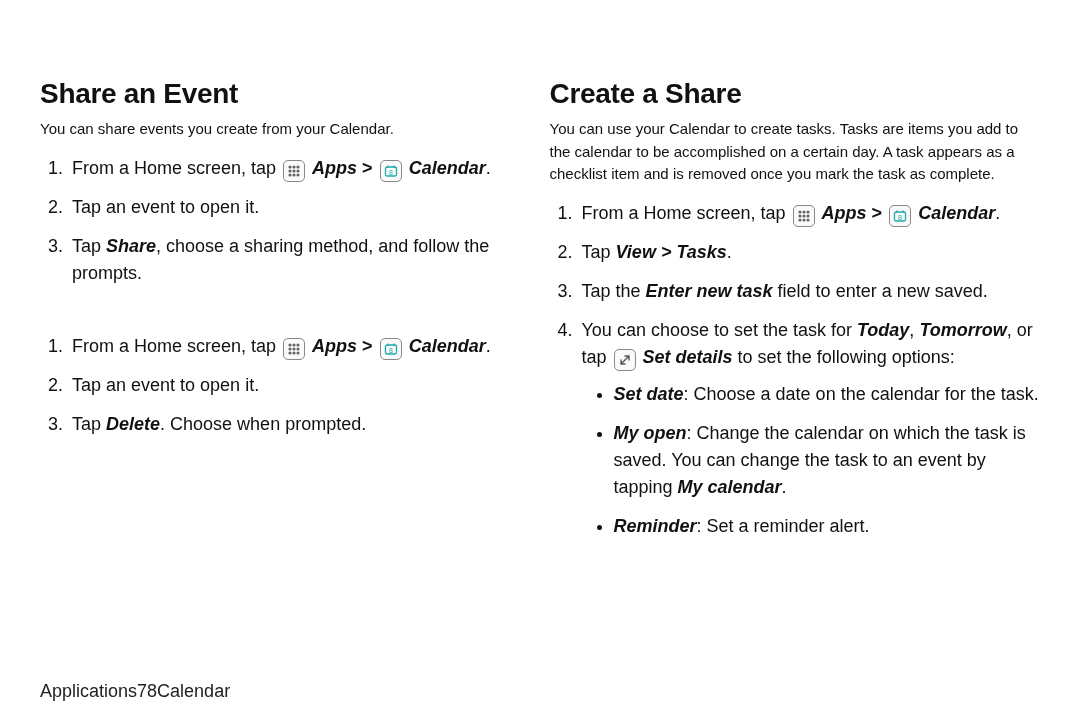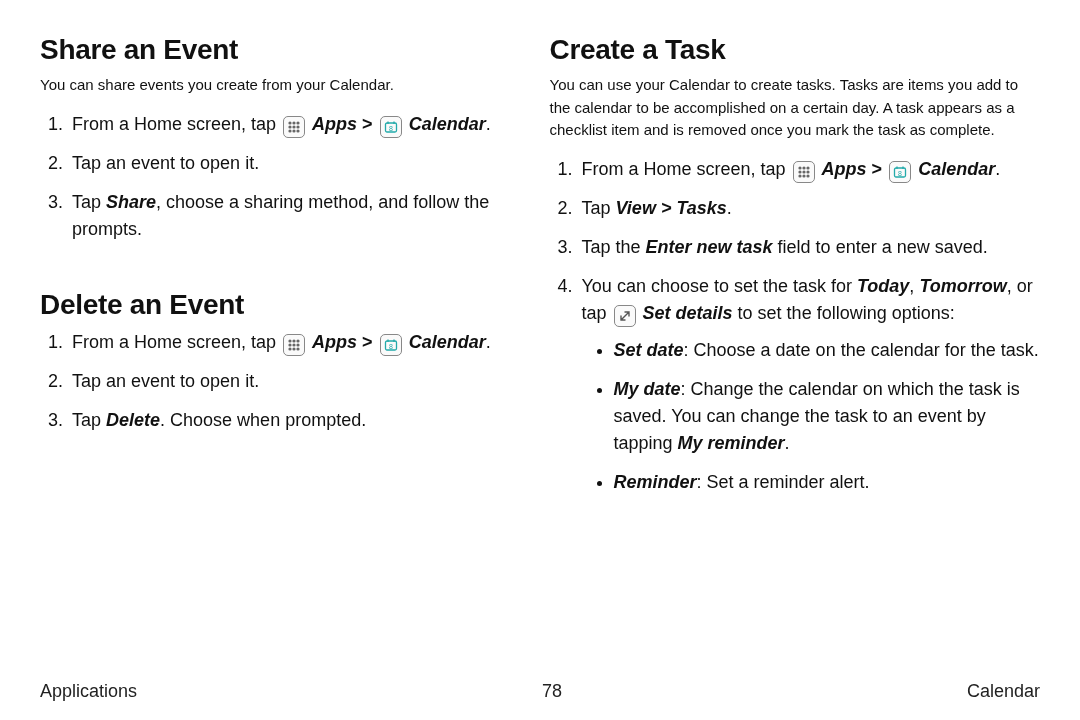--- a/index.html
+++ b/index.html
@@ -1,31 +1,31 @@
 <!DOCTYPE html>
 <html><head>
 <meta charset="utf-8">
 <style>
   * { box-sizing: border-box; margin: 0; padding: 0; }
   html, body { width: 1080px; height: 720px; background: #fff; font-family: Arial, Helvetica, sans-serif; color: #111; }
   .page { width: 1080px; height: 720px; position: relative; padding: 34px 40px 0 40px; }
-  .cols { display: flex; gap: 19px; height: 620px; }
+  .cols { display: flex; gap: 19px; height: 620px; margin-top: 44px; }
   .col { flex: 1 1 0; }
   h2 { font-size: 28px; font-weight: 700; margin-bottom: 8px; letter-spacing: -0.3px; }
   .intro { font-size: 15px; line-height: 1.5; margin-bottom: 14px; }
   ol { list-style: decimal; padding-left: 28px; margin-bottom: 20px; }
   ol > li { font-size: 18px; line-height: 1.5; margin-bottom: 12px; padding-left: 4px; }
   ol > li::marker { font-size: 18px; }
   ul.bullets { list-style: disc; padding-left: 32px; margin-top: 10px; }
   ul.bullets > li { font-size: 18px; line-height: 1.5; margin-bottom: 12px; }
   .b { font-weight: 700; font-style: italic; }
   .sep { font-weight: 700; }
   .icon { display: inline-flex; align-items:center; justify-content:center; width: 22px; height: 22px; border: 1.4px solid #888; border-radius: 5px; vertical-align: -4px; margin: 0 2px; background:#fafafa; }
   .icon svg { display:block; }
-  .footer { position: absolute; bottom: 18px; left: 40px; right: 40px; display: flex; justify-content: space-between; font-size: 18px; color:#222; }
+  .footer { position: absolute; bottom: 18px; left: 40px; right: 40px; display: flex; font-size: 18px; color:#222; }
   .spacer { height: 26px; }
 </style>
 </head>
 <body>
 
 <div class="page">
   <div class="cols">
 
     <div class="col">
 
@@ -62,21 +62,20 @@
           <span class="b">Calendar</span><span>.</span>
         </li>
         <li>Tap an event to open it.</li>
         <li>
           <span>Tap </span><span class="b">Share</span><span>, choose a sharing method, and follow the prompts.</span>
         </li>
       </ol>
 
       <div class="spacer"></div>
 
-      <h2>Delete an Event</h2>
       <ol>
         <li>
           <span>From a Home screen, tap </span>
           <span class="icon">
             <svg width="14" height="14" viewBox="0 0 14 14">
                 <g fill="#666">
                   <circle cx="3" cy="3" r="1.6"></circle>
                   <circle cx="7" cy="3" r="1.6"></circle>
                   <circle cx="11" cy="3" r="1.6"></circle>
                   <circle cx="3" cy="7" r="1.6"></circle>
@@ -101,21 +100,21 @@
           <span class="b">Calendar</span><span>.</span>
         </li>
         <li>Tap an event to open it.</li>
         <li>
           <span>Tap </span><span class="b">Delete</span><span>. Choose when prompted.</span>
         </li>
       </ol>
     </div>
 
     <div class="col">
-      <h2>Create a Task</h2>
+      <h2>Create a Share</h2>
       <p class="intro">You can use your Calendar to create tasks. Tasks are items you add to the calendar to be accomplished on a certain day. A task appears as a checklist item and is removed once you mark the task as complete.</p>
       <ol>
         <li>
           <span>From a Home screen, tap </span>
           <span class="icon">
             <svg width="14" height="14" viewBox="0 0 14 14">
                 <g fill="#666">
                   <circle cx="3" cy="3" r="1.6"></circle>
                   <circle cx="7" cy="3" r="1.6"></circle>
                   <circle cx="11" cy="3" r="1.6"></circle>
@@ -153,21 +152,21 @@
                 <path d="M3 11 L11 3 M7 3 H11 V7 M3 7 V11 H7" fill="none" stroke="#555" stroke-width="1.4" stroke-linecap="round"></path>
               </svg>
           </span>
           <span class="b">Set details</span><span> to set the following options:</span>
 
           <ul class="bullets">
             <li>
               <span class="b">Set date</span><span>: Choose a date on the calendar for the task.</span>
             </li>
             <li>
-              <span class="b">My date</span><span>: Change the calendar on which the task is saved. You can change the task to an event by tapping </span><span class="b">My reminder</span><span>.</span>
+              <span class="b">My open</span><span>: Change the calendar on which the task is saved. You can change the task to an event by tapping </span><span class="b">My calendar</span><span>.</span>
             </li>
             <li>
               <span class="b">Reminder</span><span>: Set a reminder alert.</span>
             </li>
           </ul>
         </li>
       </ol>
     </div>
 
   </div>

